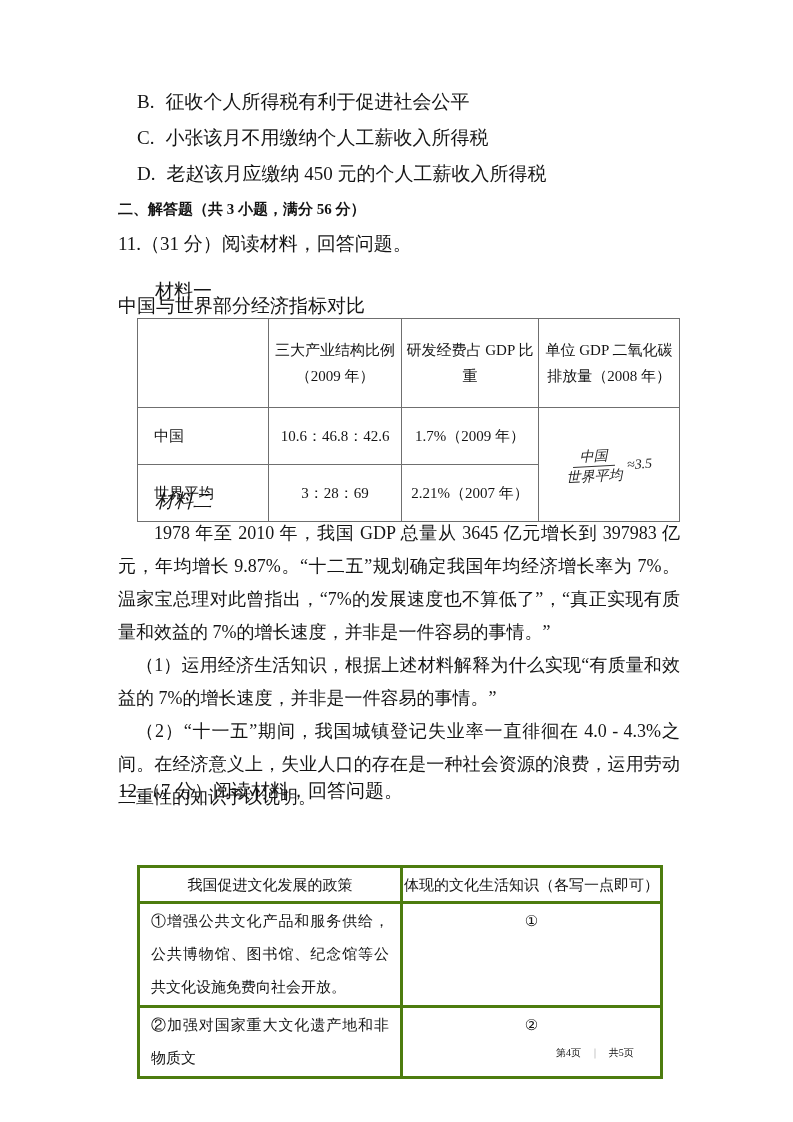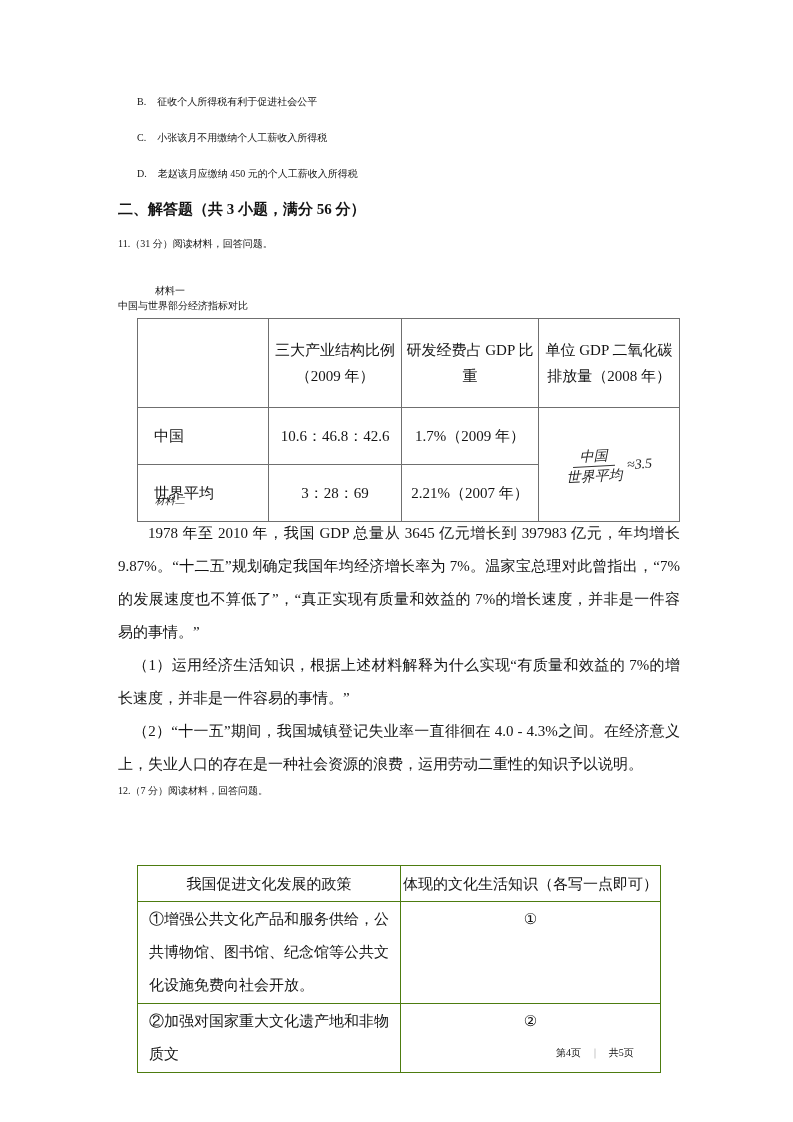--- a/index.html
+++ b/index.html
@@ -6,25 +6,25 @@
   html,body { background:#ffffff; }
   .page {
     position:relative;
     width:793px; height:1122px;
     background:#ffffff;
     font-family:"Liberation Serif","DejaVu Serif",serif;
     color:#141414;
     overflow:hidden;
   }
   .abs { position:absolute; }
-  .txt { font-size:10px; line-height:20px; white-space:nowrap; }
+  .txt { font-size:19px; line-height:20px; white-space:nowrap; }
   .option .opt-label { display:inline-block; margin-right:11px; }
   .heading { font-weight:bold; font-size:15px; line-height:20px; white-space:nowrap; }
   .para {
-    font-size:15px; line-height:33px;
+    font-size:18px; line-height:33px;
     width:562px; text-align:justify;
   }
   .indent2 { text-indent:2em; }
   .indent1 { text-indent:1em; }
 
   
   table { border-collapse:collapse; table-layout:fixed; }
   .t1 { width:542px; font-size:15px; }
   .t1 td {
     border:1px solid #6f6f6f;
@@ -40,21 +40,21 @@
     font-style:italic; font-size:14px;
     transform:rotate(-3deg);
     color:#222;
   }
   .frac { display:inline-flex; flex-direction:column; align-items:center; line-height:17px; }
   .frac .num { border-bottom:1px solid #333; padding:0 7px 1px; }
   .frac .den { padding-top:1px; }
 
   
   .t2 { width:523px; font-size:15px; }
-  .t2 td { border:1px solid #4d7c0f; }
+  .t2 td { border:3px solid #4d7c0f; }
   .t2 tr.t2-head td { height:36px; text-align:center; vertical-align:middle; line-height:20px; }
   .t2 td.policy { padding:1px 11px; line-height:33px; text-align:justify; vertical-align:top; }
   .t2 td.answer { text-align:center; vertical-align:top; line-height:33px; padding-top:1px; }
   .t2 tr.t2-last td { height:35px; }
 
   .footer { font-size:10px; line-height:16px; white-space:nowrap; color:#141414; }
   .footer .sep { color:#a9a9a9; margin:0 9px; }
 </style>
 </head>
 <body>

